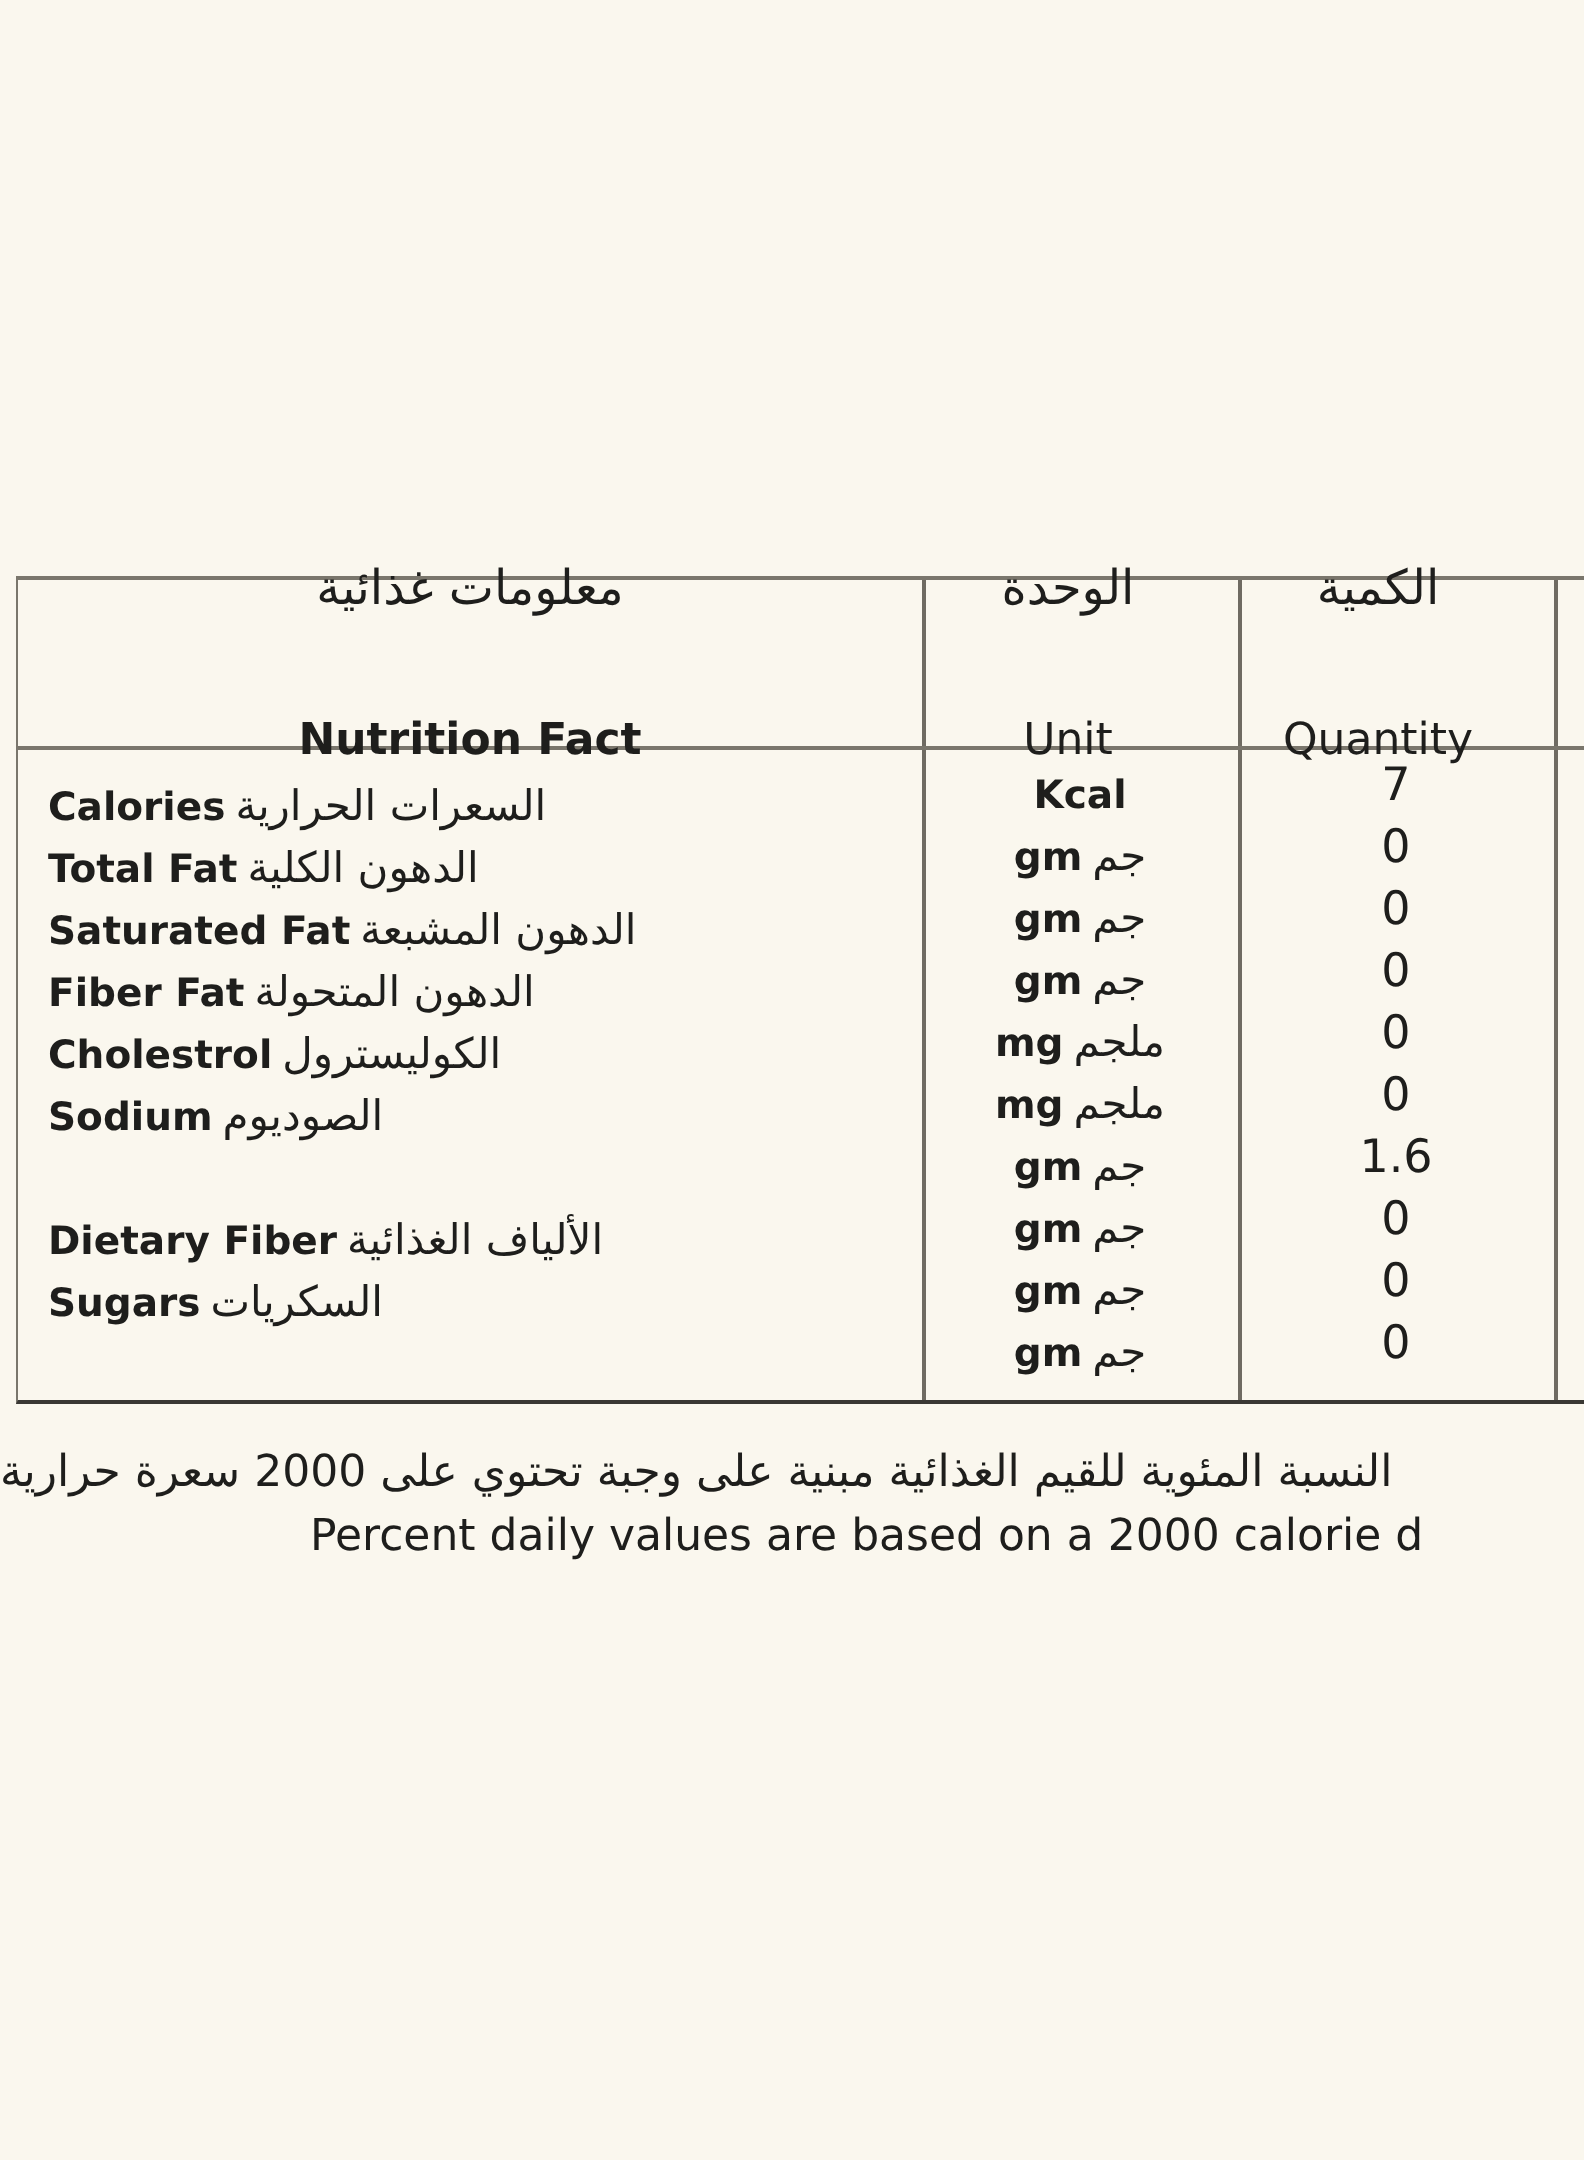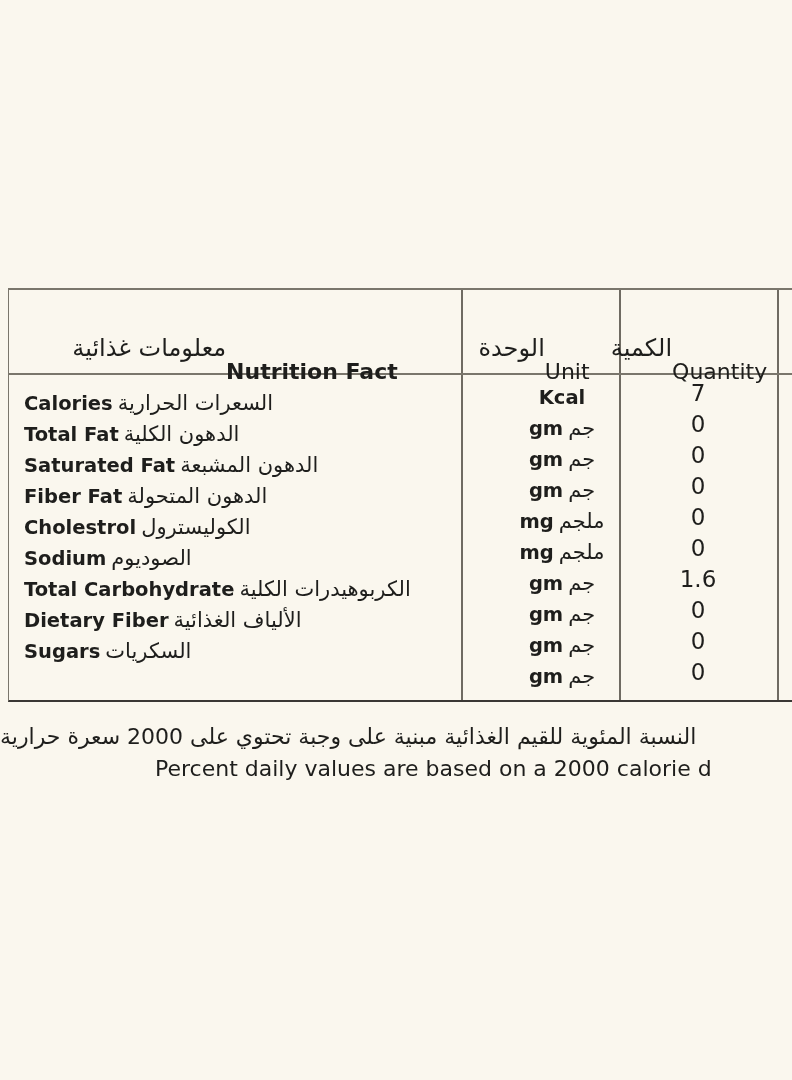--- a/index.html
+++ b/index.html
@@ -40,24 +40,24 @@
     bottom: 0;
     width: 1.5px;
     background: #6f6b62;
   }
   .v1 { left: 452px; }
   .v2 { left: 610px; }
   .v3 { left: 768px; }
 
   .hcell {
     position: absolute;
-    top: 16px;
+    top: 0;
     height: 83px;
     display: flex;
-    flex-direction: row;
+    flex-direction: column;
     align-items: center;
     justify-content: center;
     text-align: center;
   }
   .hcell.c1 { left: 0; width: 452px; }
   .hcell.c2 { left: 452px; width: 146px; }
   .hcell.c3 { left: 610px; width: 140px; }
   .hcell .ar {
     font-size: 24px;
     line-height: 30px;
@@ -87,21 +87,21 @@
     top: 0;
     height: 31px;
     line-height: 42px;
     font-size: 19.5px;
     white-space: nowrap;
   }
   .nutrient .en-name { font-weight: bold; }
   .nutrient .ar-name { font-size: 21px; margin-left: 5px; }
   .unit {
     position: absolute;
-    left: 474px;
+    left: 452px;
     width: 158px;
     top: 0;
     height: 31px;
     line-height: 31px;
     text-align: center;
     font-size: 19.5px;
     white-space: nowrap;
   }
   .unit .en-unit { font-weight: bold; }
   .unit .ar-unit { font-size: 21px; margin-left: 5px; }
@@ -185,21 +185,20 @@
       <div class="nutrient"><span class="en-name">Cholestrol</span><span class="ar-name">الكوليسترول</span></div>
       <div class="unit"><span class="en-unit">mg</span><span class="ar-unit">ملجم</span></div>
       <div class="qty">0</div>
     </div>
     <div class="row">
       <div class="nutrient"><span class="en-name">Sodium</span><span class="ar-name">الصوديوم</span></div>
       <div class="unit"><span class="en-unit">mg</span><span class="ar-unit">ملجم</span></div>
       <div class="qty">0</div>
     </div>
     <div class="row">
-      <div class="nutrient"><span class="en-name">Total Carbohydrate</span><span class="ar-name">الكربوهيدرات الكلية</span></div>
       <div class="unit"><span class="en-unit">gm</span><span class="ar-unit">جم</span></div>
       <div class="qty">1.6</div>
     </div>
     <div class="row">
       <div class="nutrient"><span class="en-name">Dietary Fiber</span><span class="ar-name">الألياف الغذائية</span></div>
       <div class="unit"><span class="en-unit">gm</span><span class="ar-unit">جم</span></div>
       <div class="qty">0</div>
     </div>
     <div class="row">
       <div class="nutrient"><span class="en-name">Sugars</span><span class="ar-name">السكريات</span></div>

